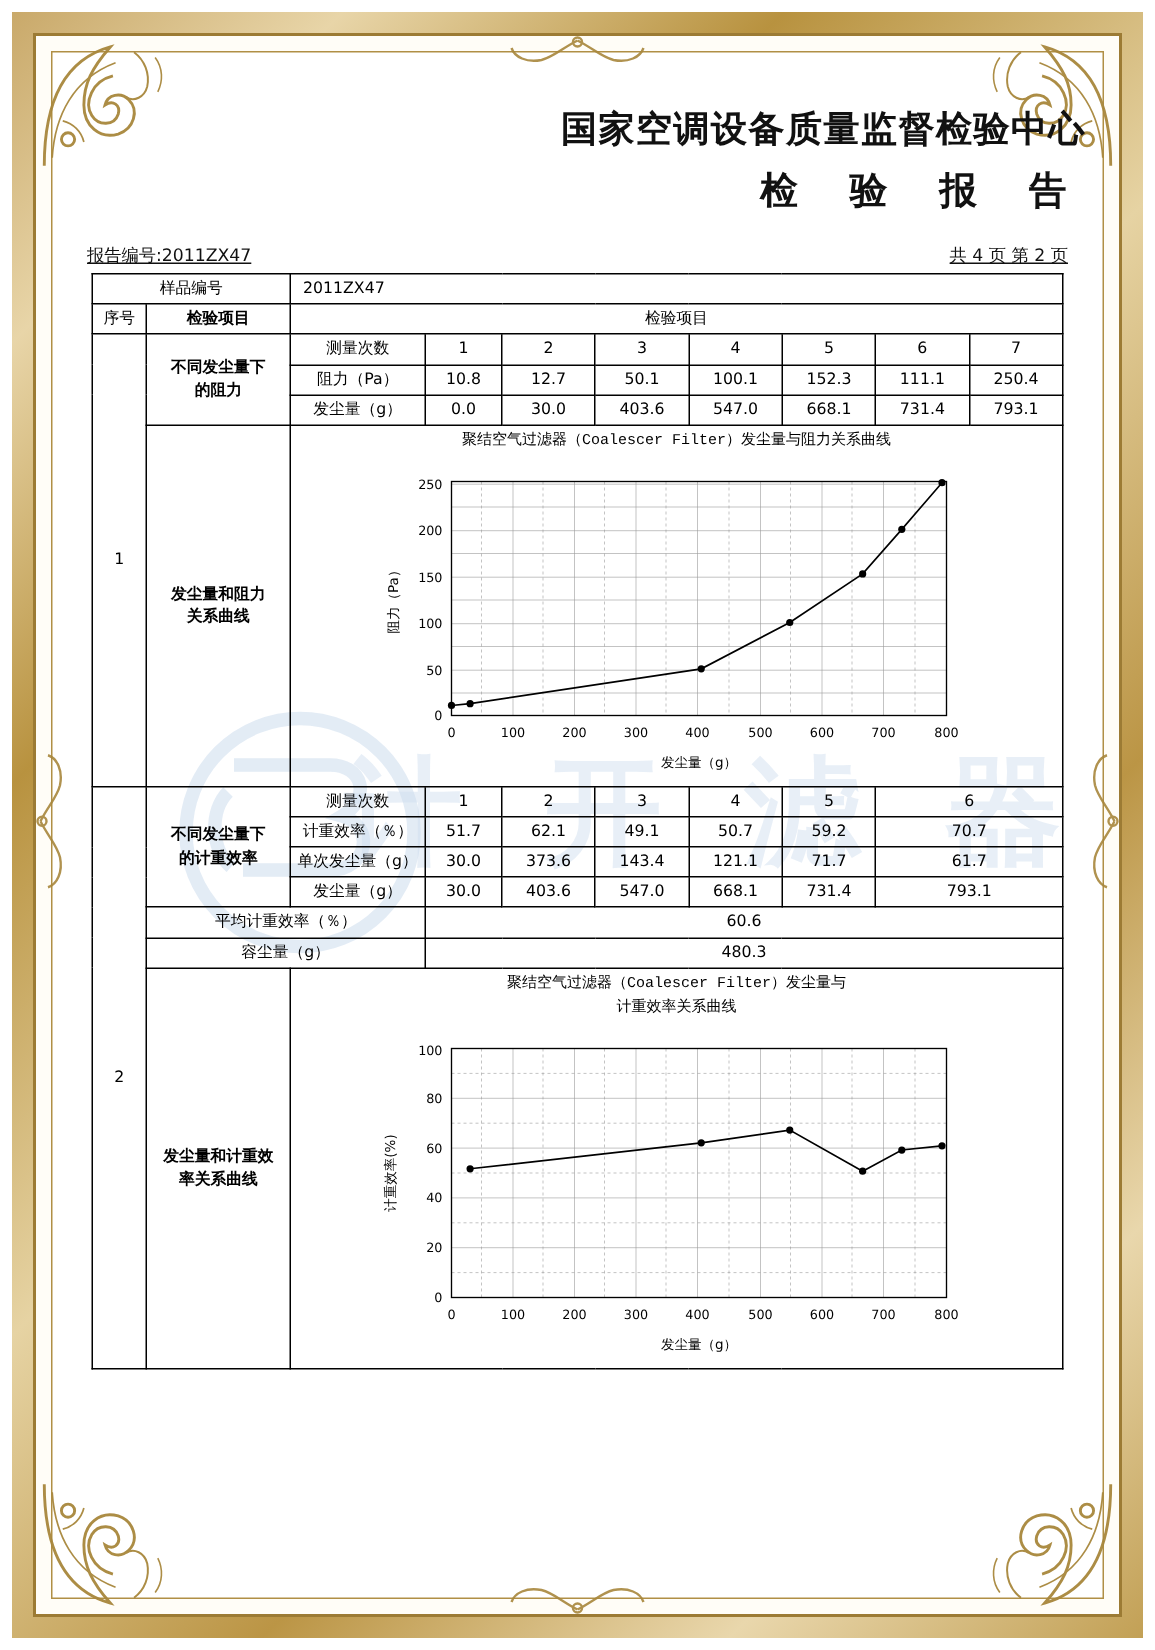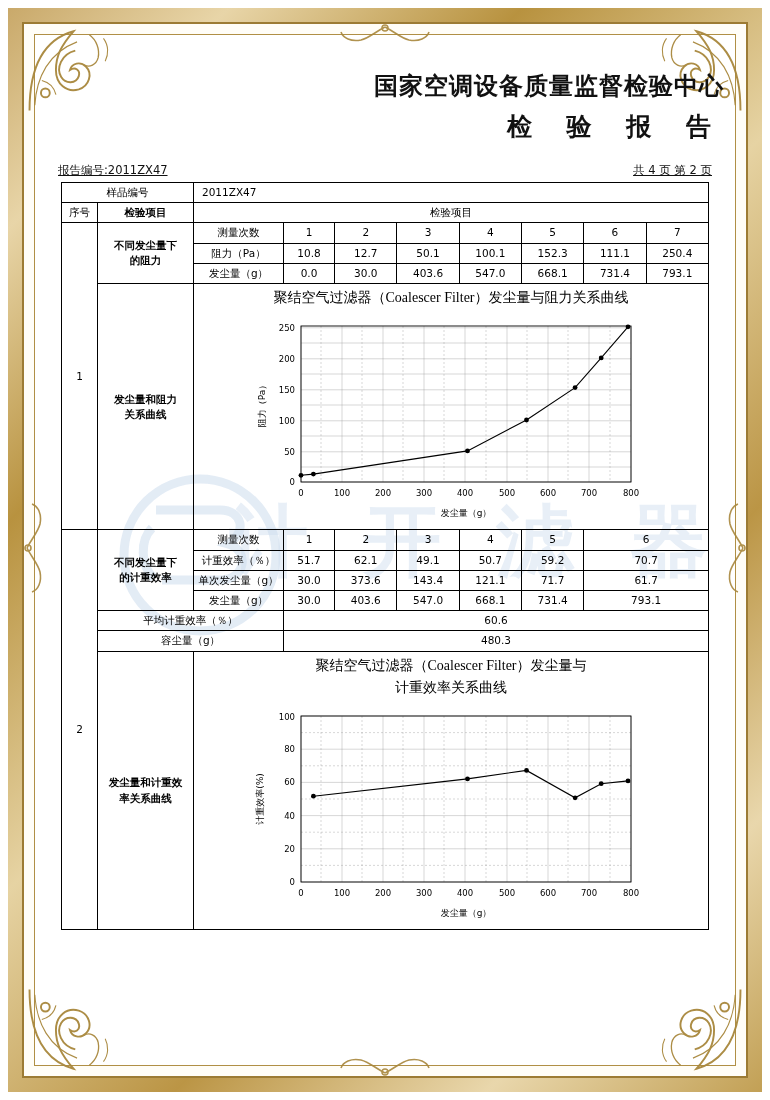--- a/index.html
+++ b/index.html
@@ -92,22 +92,22 @@
   table.report td{
     border:1px solid #000; padding:2px 3px; text-align:center;
     vertical-align:middle; line-height:1.45;
   }
   td.left-lbl{ width:96px; }
   td.idx{ width:36px; }
   td.namecol{ width:96px;font-weight:bold; }
   .nowrap{ white-space:nowrap; }
   .chart-cell{ padding:6px 2px; }
   .chart-title{
-    font-size:14px; text-align:center; margin:2px 0 4px 0; color:#000;
-    font-family:Liberation Serif, serif;
+    font-size:10px; text-align:center; margin:2px 0 4px 0; color:#000;
+    font-family:Liberation Mono, monospace;
   }
   svg.plot{ display:block; margin:0 auto; }
   .axlabel{ font-size:9px; font-family:"DejaVu Sans", sans-serif; fill:#000; }
   .ticklabel{ font-size:8.5px; font-family:"DejaVu Sans", sans-serif; fill:#000; }
 </style>
 </head>
 <body>
 
 <div class="frame-outer"></div>
 <div class="frame-mid"></div>

